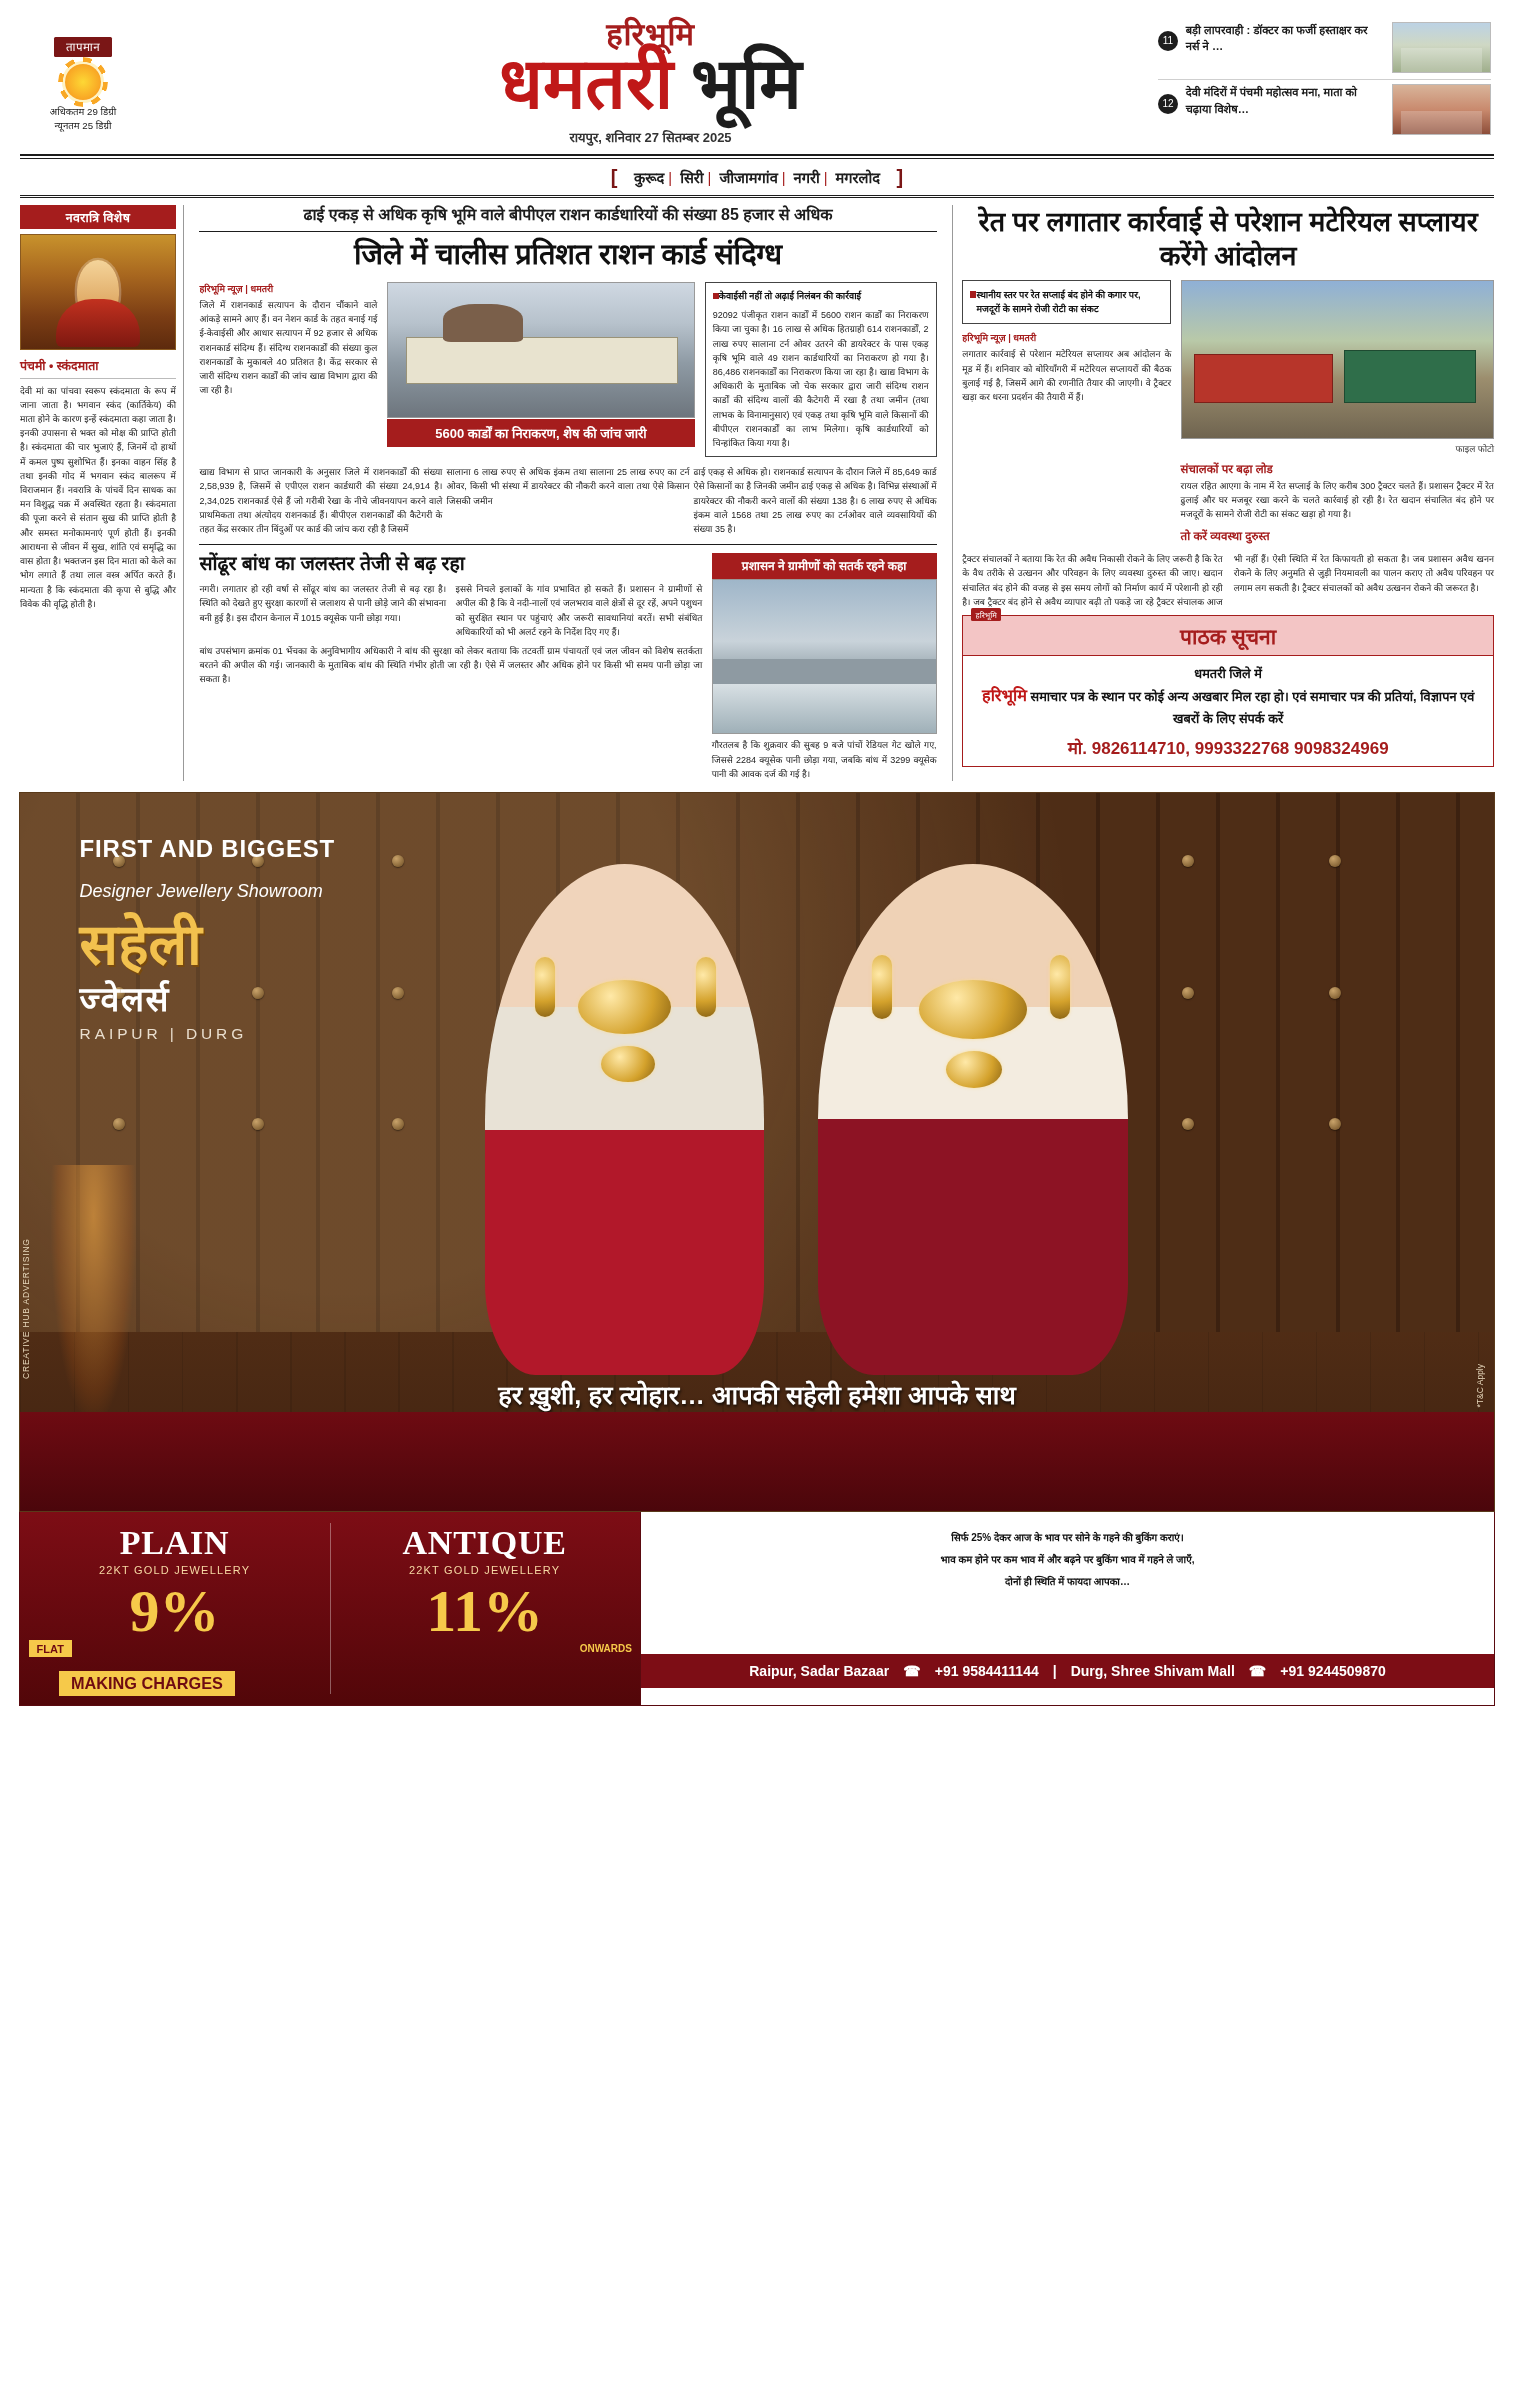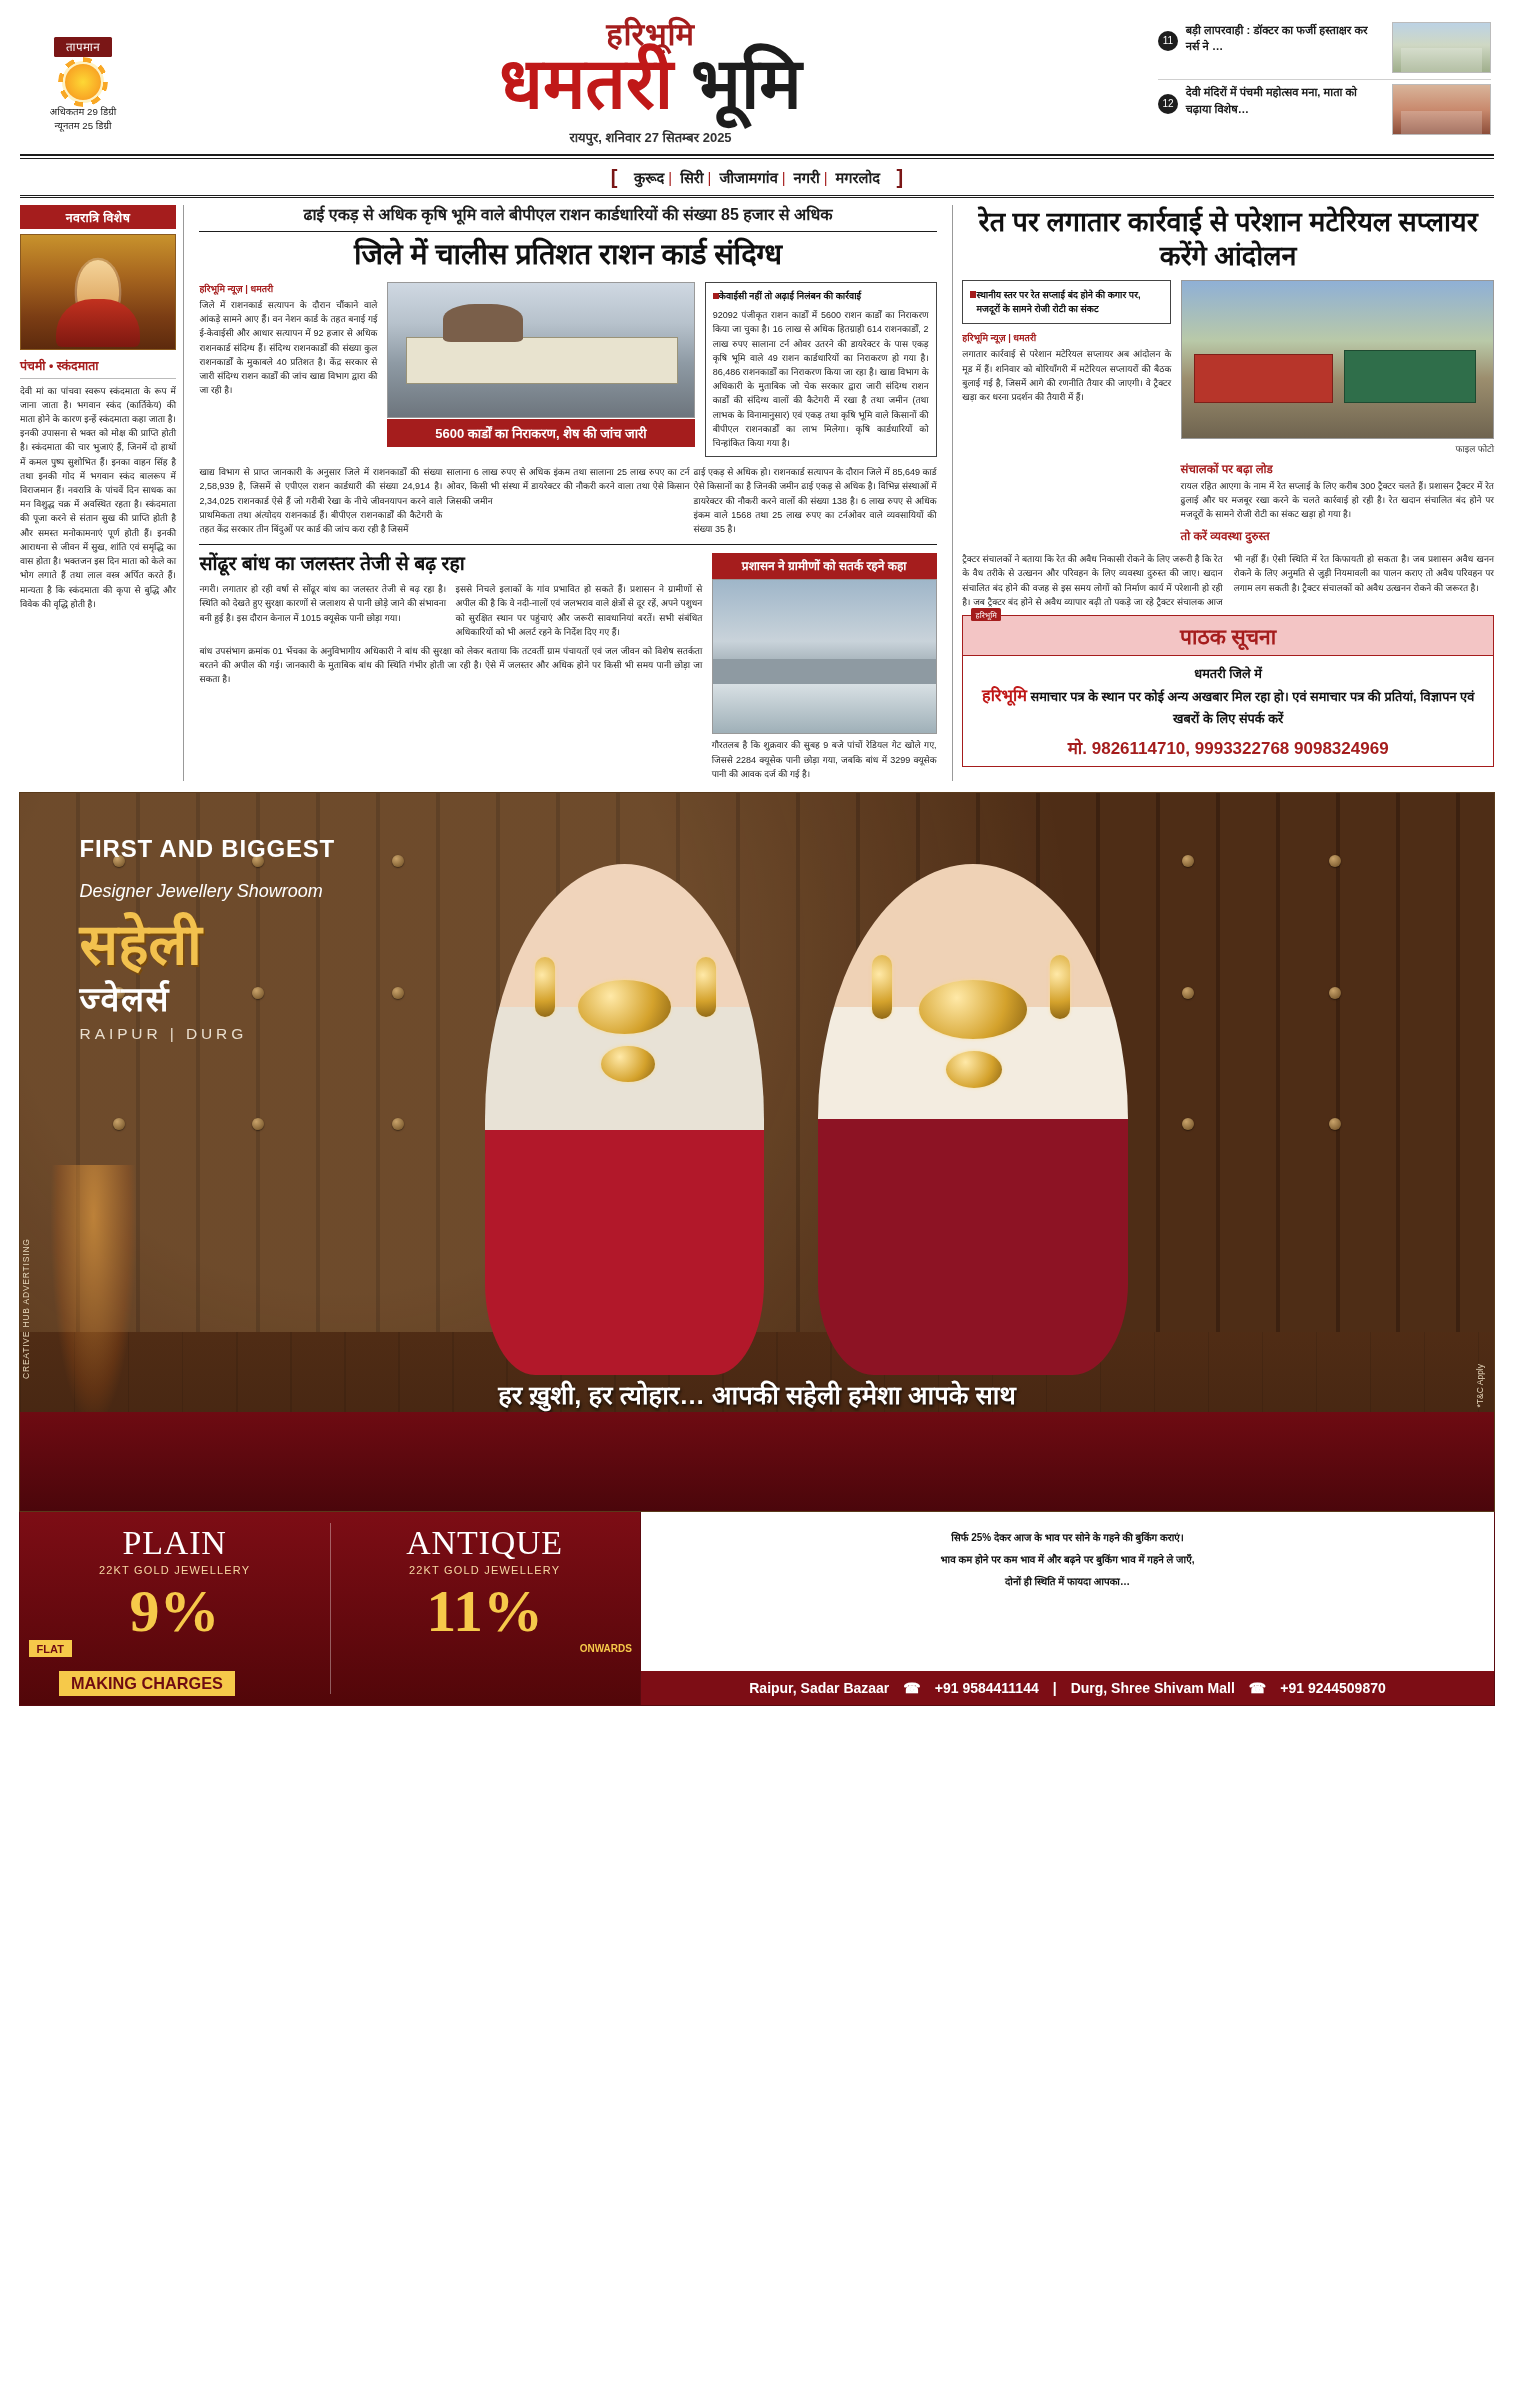--- a/index.html
+++ b/index.html
@@ -324,42 +324,42 @@
   .offer-wrap { margin: 0 18.6px 0 18.6px; display: flex; border: 0.8px solid #5a0a0f; border-top: none; height: 194px; }
   .offer-left {
     width: 620px; flex: 0 0 620px;
     background: linear-gradient(180deg,#7d0d15,#520609);
     display: flex; color: #fff; position: relative;
   }
   .offer-col { flex: 1; text-align: center; padding-top: 12.4px; position: relative; }
   .offer-col + .offer-col:before {
     content:""; position:absolute; left:0; top:11px; bottom:11px; width:1.5px; background:rgba(255,255,255,.35);
   }
-  .offer-title { font-family: "Liberation Serif", serif; font-size: 34px; font-weight: 400; letter-spacing: 0.8px; }
+  .offer-title { font-family: "Liberation Serif", serif; font-size: 34px; font-weight: 700; letter-spacing: 0.8px; }
   .offer-sub { font-size: 11px; letter-spacing: 1.2px; margin-top: 1.5px; color: #f6d9a4; }
   .offer-pct { font-family: "Liberation Serif", serif; font-size: 60px; font-weight: 700; color: #f6c94a; line-height: 1; margin-top: 4.6px; }
   .badge-flat {
     position: absolute; left: 9.3px; bottom: 48px; background: #f6c94a; color: #6e0b12;
     font-size: 11px; font-weight: 700; padding: 2.3px 7.7px;
   }
   .badge-onw {
     position: absolute; right: 7.7px; bottom: 51px; color: #f6c94a; font-size: 10px; font-weight: 700;
   }
   .making {
     position: absolute; left: 39px; bottom: 9.3px; background: #f6c94a; color: #6e0b12;
     font-size: 16.3px; font-weight: 700; padding: 3.1px 12.4px;
   }
   .offer-right {
     flex: 1; background: #ffffff; border-left: 0.8px solid #5a0a0f;
     text-align: center; padding: 11px 9.3px 0 9.3px; position: relative;
   }
   .pre-book { color: #9c0d16; font-size: 22.5px; font-weight: 700; }
   .pre-line { font-size: 10px; color: #111; margin-top: 7px; font-weight: 600; line-height: 1.5; }
   .contact-bar {
-    position: absolute; left: 0; right: 0; bottom: 0; height: 34px;
+    position: absolute; left: 0; right: 0; bottom: 17px; height: 34px;
     background: #7d0d15; color: #fff; display: flex; align-items: center; justify-content: center;
     font-size: 14px; font-weight: 700; gap: 14px;
   }
 </style>
 </head>
 <body>
 
 <div class="page">
 
   <div class="masthead">

